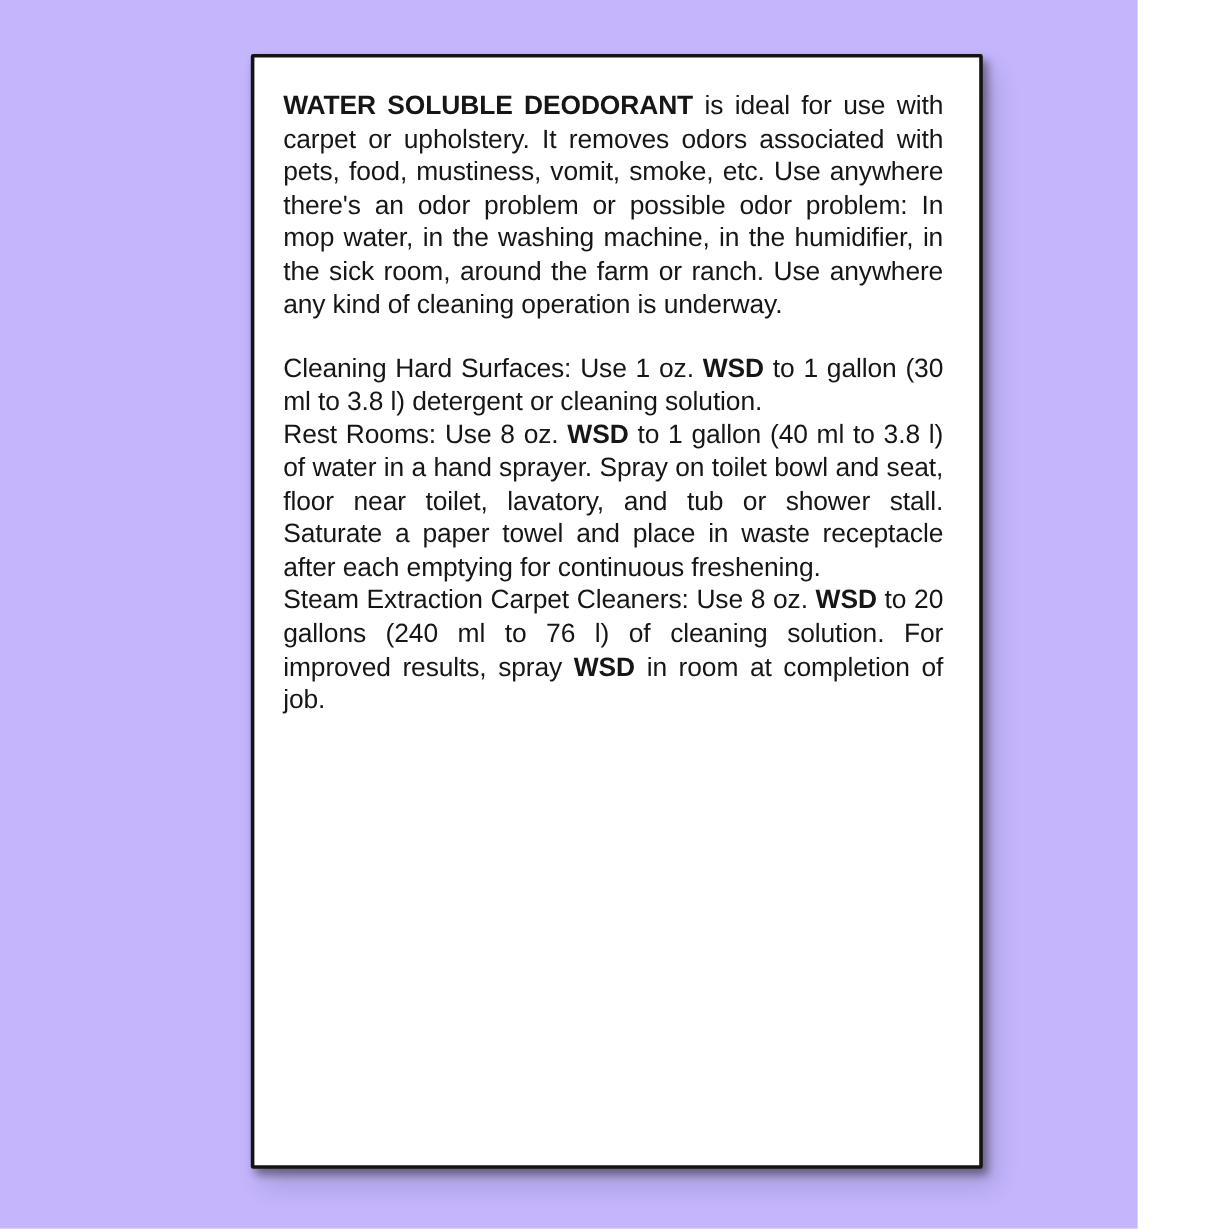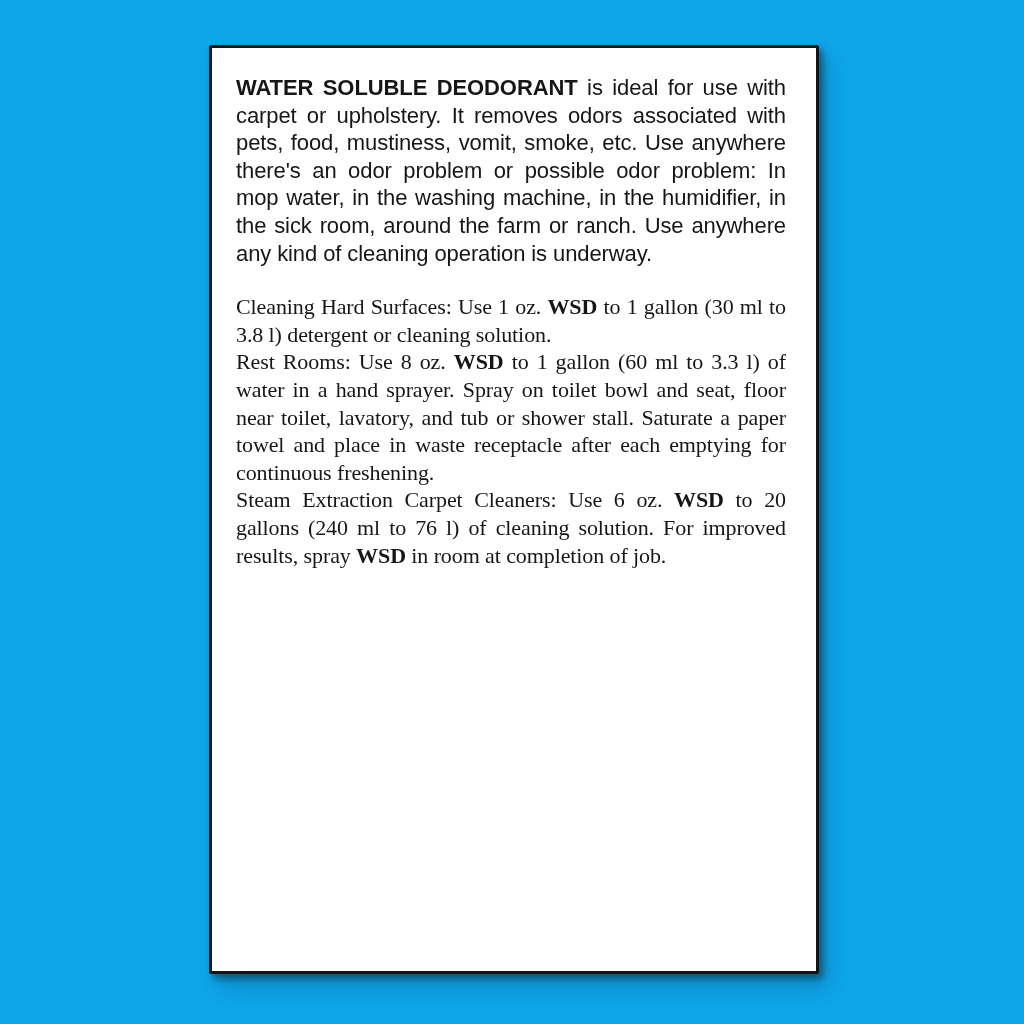--- a/index.html
+++ b/index.html
@@ -5,23 +5,23 @@
   * { margin: 0; padding: 0; box-sizing: border-box; }
   html, body {
     width: 1024px;
     height: 1024px;
     background: #ffffff;
     font-family: "Liberation Sans", sans-serif;
     overflow: hidden;
   }
   .stage {
     position: relative;
-    width: 1024px;
+    width: 948px;
     height: 1024px;
-    background: #0ea5e9;
+    background: #c4b5fd;
   }
   .label-box {
     position: absolute;
     left: 209px;
     top: 45px;
     width: 610px;
     height: 929px;
     background: #ffffff;
     border: 3px solid #141414;
     border-radius: 2px;
@@ -33,42 +33,42 @@
     text-align: justify;
     letter-spacing: -0.1px;
   }
   .label-box p { text-align: justify; }
   .intro { margin-bottom: 26px; }
   .bold { font-weight: bold; }
   .directions-heading {
     font-weight: bold;
     text-align: left;
   }
-  .direction-item { margin: 0; font-family: Liberation Serif, serif; }
+  .direction-item { margin: 0; }
 </style>
 </head>
 <body>
 
 <div class="stage">
   <div class="label-box">
 
     <p class="intro">
       <span class="bold">WATER SOLUBLE DEODORANT</span><span> is ideal for use with carpet or upholstery. It removes odors associated with pets, food, mustiness, vomit, smoke, etc. Use anywhere there's an odor problem or possible odor problem: In mop water, in the washing machine, in the humidifier, in the sick room, around the farm or ranch. Use anywhere any kind of cleaning operation is underway.</span>
     </p>
 
 
     <p class="direction-item">
       <span>Cleaning Hard Surfaces: Use 1 oz. </span><span class="bold">WSD</span><span> to 1 gallon (30 ml to 3.8 l) detergent or cleaning solution.</span>
     </p>
 
 
 
 
     <p class="direction-item">
-      <span>Rest Rooms: Use 8 oz. </span><span class="bold">WSD</span><span> to 1 gallon (60 ml to 3.3 l) of water in a hand sprayer. Spray on toilet bowl and seat, floor near toilet, lavatory, and tub or shower stall. Saturate a paper towel and place in waste receptacle after each emptying for continuous freshening.</span>
+      <span>Rest Rooms: Use 8 oz. </span><span class="bold">WSD</span><span> to 1 gallon (40 ml to 3.8 l) of water in a hand sprayer. Spray on toilet bowl and seat, floor near toilet, lavatory, and tub or shower stall. Saturate a paper towel and place in waste receptacle after each emptying for continuous freshening.</span>
     </p>
 
     <p class="direction-item">
-      <span>Steam Extraction Carpet Cleaners: Use 6 oz. </span><span class="bold">WSD</span><span> to 20 gallons (240 ml to 76 l) of cleaning solution. For improved results, spray </span><span class="bold">WSD</span><span> in room at completion of job.</span>
+      <span>Steam Extraction Carpet Cleaners: Use 8 oz. </span><span class="bold">WSD</span><span> to 20 gallons (240 ml to 76 l) of cleaning solution. For improved results, spray </span><span class="bold">WSD</span><span> in room at completion of job.</span>
     </p>
 
   </div>
 </div>
 
 </body></html>

